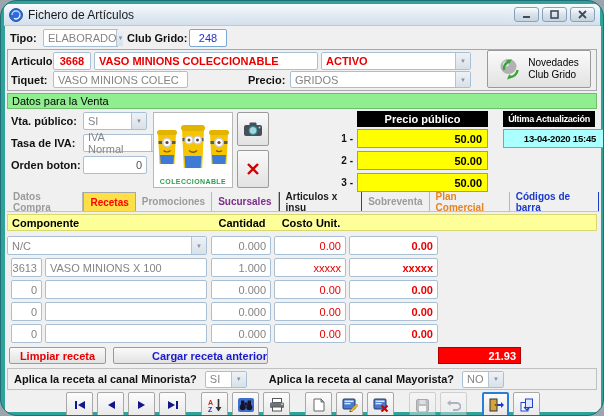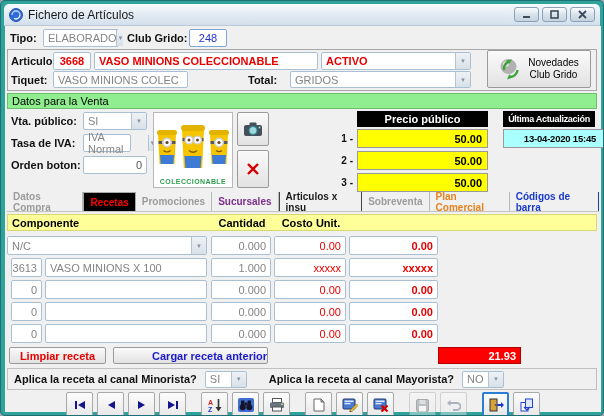--- a/index.html
+++ b/index.html
@@ -1,19 +1,19 @@
 <!DOCTYPE html>
 <html><head>
 <meta charset="utf-8">
 <style>
   html,body{margin:0;padding:0;background:#9aa5ad;}
   *{box-sizing:border-box;}
   .window{
     position:relative;width:604px;height:416px;
-    background:#2fa29a;border:1px solid #1f6f77;border-radius:5px;overflow:hidden;
+    background:#2fa29a;border:1px solid #1f6f77;border-radius:17px;overflow:hidden;
     font-family:"Liberation Sans",sans-serif;
     padding-left:8px;
   }
   .titlebar{
     position:absolute;left:3px;top:3px;right:3px;height:22px;
     background:linear-gradient(#f6fafd,#dfe9f3 60%,#d3e0ec);
     border-radius:5px 5px 0 0;border-bottom:1px solid #bcc9d6;
     display:flex;align-items:center;padding:0 5px;
   }
   .title{font-size:12px;color:#1a1a1a;margin-left:5px;font-weight:normal;}
@@ -56,21 +56,21 @@
   .btn3d{
     position:absolute;background:linear-gradient(#fafafa,#e2e2e2);
     border:1px solid #9a9a9a;border-radius:2px;
     display:flex;align-items:center;justify-content:center;font-size:11px;font-weight:bold;cursor:default;
   }
   .tabs{
     position:absolute;left:2px;top:166px;height:20px;right:2px;display:flex;
     font-size:10px;font-weight:bold;align-items:stretch;border-bottom:1px solid #c4c4c4;
   }
   .tab{display:flex;align-items:center;justify-content:center;padding:0 6px;border-right:1px solid #b8b8b8;color:#9b9b9b;background:#f0f0f0;cursor:default;}
-  .tab.active{background:#000000;color:#ff0000;border:1px solid #a8a8a8;border-bottom:none;}
+  .tab.active{background:#fde047;color:#ff0000;border:1px solid #a8a8a8;border-bottom:none;}
   .tab.purple{color:#7b2d8b;}
   .tab.black{color:#1a1a1a;border-left:1px solid #444;border-right:1px solid #444;}
   .tab.orange{color:#e8821e;}
   .tab.blue{color:#1a3acc;border-right:1px solid #1a3acc;}
   .thdr{
     position:absolute;left:2px;top:188px;width:590px;height:17px;background:#ffff99;
     border:1px solid #d8d870;font-size:11px;font-weight:bold;color:#000;
   }
   .red{color:#e80000;}
   .redbold{color:#e80000;font-weight:bold;}
@@ -146,51 +146,51 @@
       </div>
     <div class="tbox" style="left:89px;top:26px;width:224px;height:18px;">
         <span class="redbold">VASO MINIONS COLECCIONABLE</span>
       </div>
     <div class="tbox dd" style="left:316px;top:26px;width:150px;height:18px;">
       <span class="redbold">ACTIVO</span>
       <span class="arr">▼</span>
     </div>
     <span class="abs lbl" style="left:6px;top:45px;height:18px;">Tiquet:</span>
     <div class="tbox dis" style="left:48px;top:45px;width:135px;height:17px;">VASO MINIONS COLEC</div>
-    <span class="abs lbl" style="left:243px;top:45px;height:18px;">Total:</span>
+    <span class="abs lbl" style="left:243px;top:45px;height:18px;">Precio:</span>
     <div class="tbox dd dis" style="left:285px;top:45px;width:181px;height:17px;">
       <span>GRIDOS</span>
       <span class="arr">▼</span>
     </div>
     <div class="btn3d" style="left:482px;top:24px;width:104px;height:38px;gap:5px;font-weight:normal;font-size:10px;">
       <span style="display:flex;">
         <svg width="24" height="24" viewBox="0 0 24 24">
           <ellipse cx="9.5" cy="9.5" rx="8" ry="7.5" fill="#b2b2b2"></ellipse>
           <ellipse cx="7" cy="7" rx="3.2" ry="2.8" fill="#dadada"></ellipse>
           <path d="M18.5 13 a7.5 7.5 0 0 1 -8 7" stroke="#3aa53a" stroke-width="2.4" fill="none"></path>
           <polygon points="8,22.6 13.4,20.6 10.2,17.2" fill="#3aa53a"></polygon>
           <path d="M5 13 a7.5 7.5 0 0 1 5.5 -8.5" stroke="#3aa53a" stroke-width="2.4" fill="none"></path>
           <polygon points="13,2.4 7.4,3.2 10.4,6.8" fill="#3aa53a"></polygon>
         </svg>
       </span>
-      <span style="text-align:center;line-height:1.25;">
+      <span style="line-height:1.25;">
         <span>Novedades</span><br>
         <span>Club Grido</span>
       </span>
     </div>
 
     <div class="grnbar" style="left:2px;top:67px;width:590px;height:16px;">Datos para la Venta</div>
 
     <span class="abs lbl" style="left:6px;top:86px;height:18px;">Vta. público:</span>
     <div class="tbox dd dis" style="left:78px;top:86px;width:64px;height:18px;">
       <span>SI</span>
         <span class="arr">▼</span>
     </div>
     <span class="abs lbl" style="left:6px;top:108px;height:18px;">Tasa de IVA:</span>
-    <div class="tbox dd dis" style="left:78px;top:108px;width:48px;height:18px;gap:25px;">
+    <div class="tbox dd dis" style="left:78px;top:108px;width:80px;height:18px;gap:25px;">
       <span>IVA Normal</span>
         <span class="arr">▼</span>
     </div>
     <span class="abs lbl" style="left:6px;top:130px;height:18px;">Orden boton:</span>
     <div class="tbox num" style="left:78px;top:130px;width:64px;height:18px;color:#555;">0</div>
 
     <div class="imgbox" style="left:148px;top:86px;width:80px;height:76px;">
       <span style="display:flex;">
         <svg width="74" height="56" viewBox="0 0 74 56">
           <g transform="translate(1,8)">

